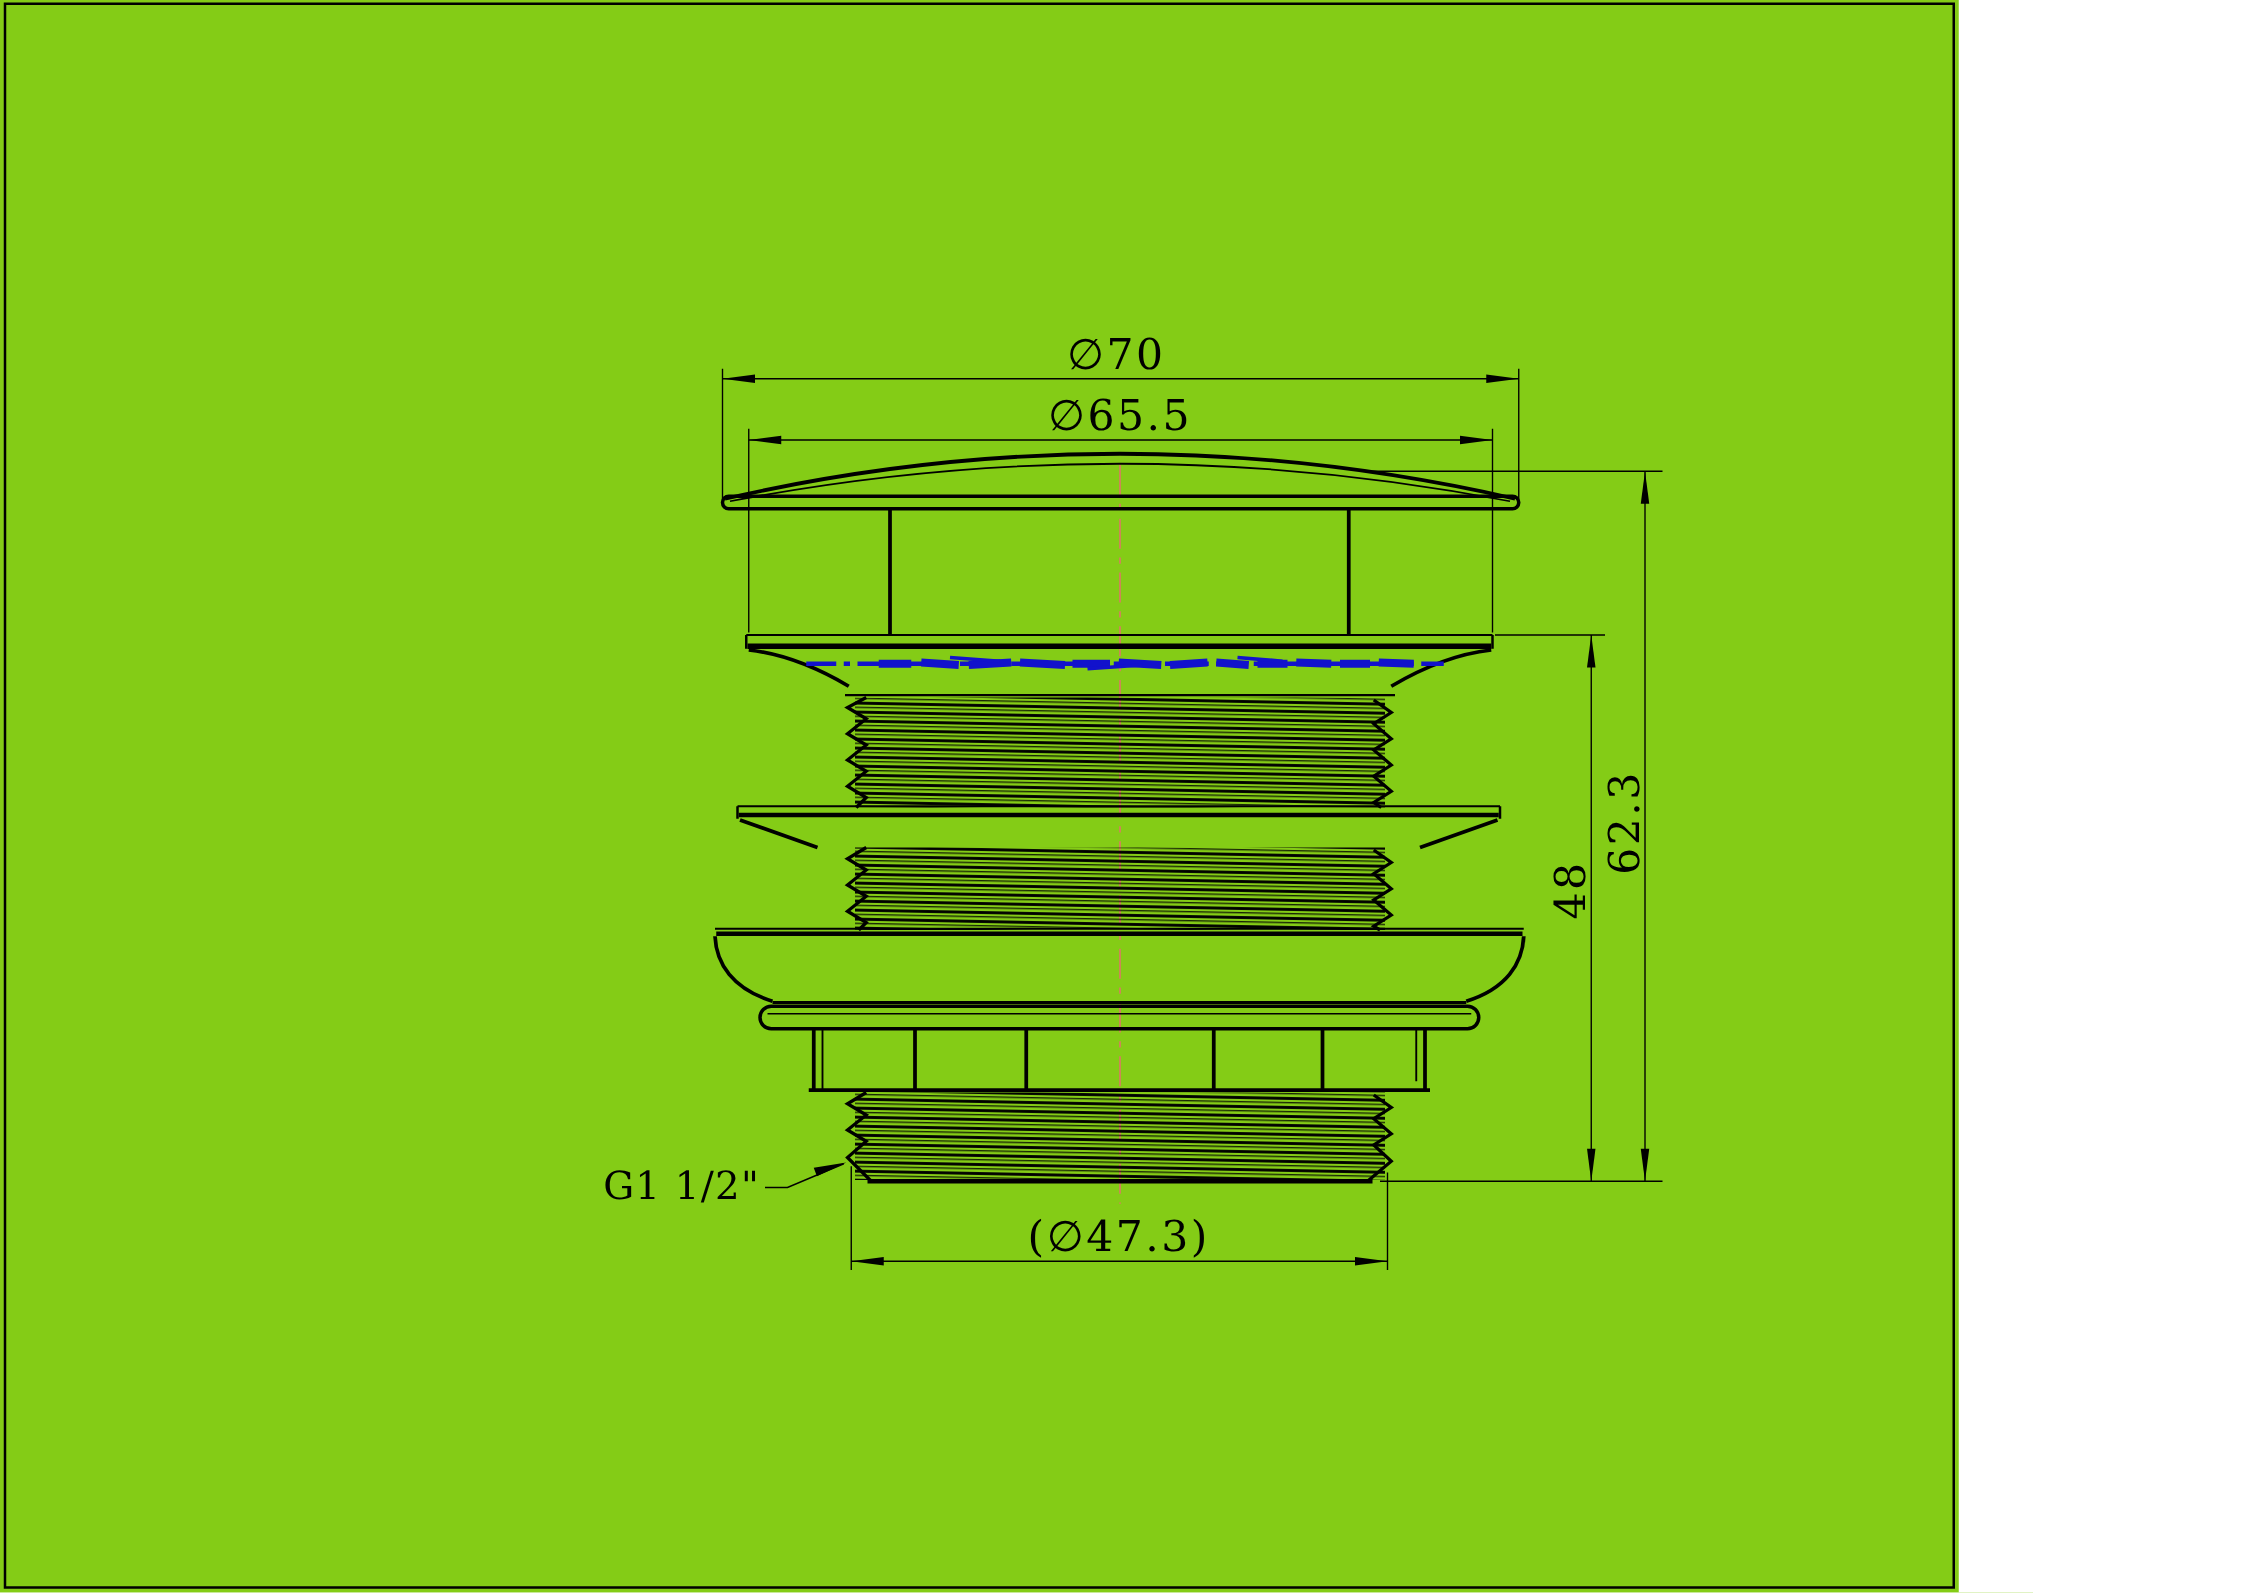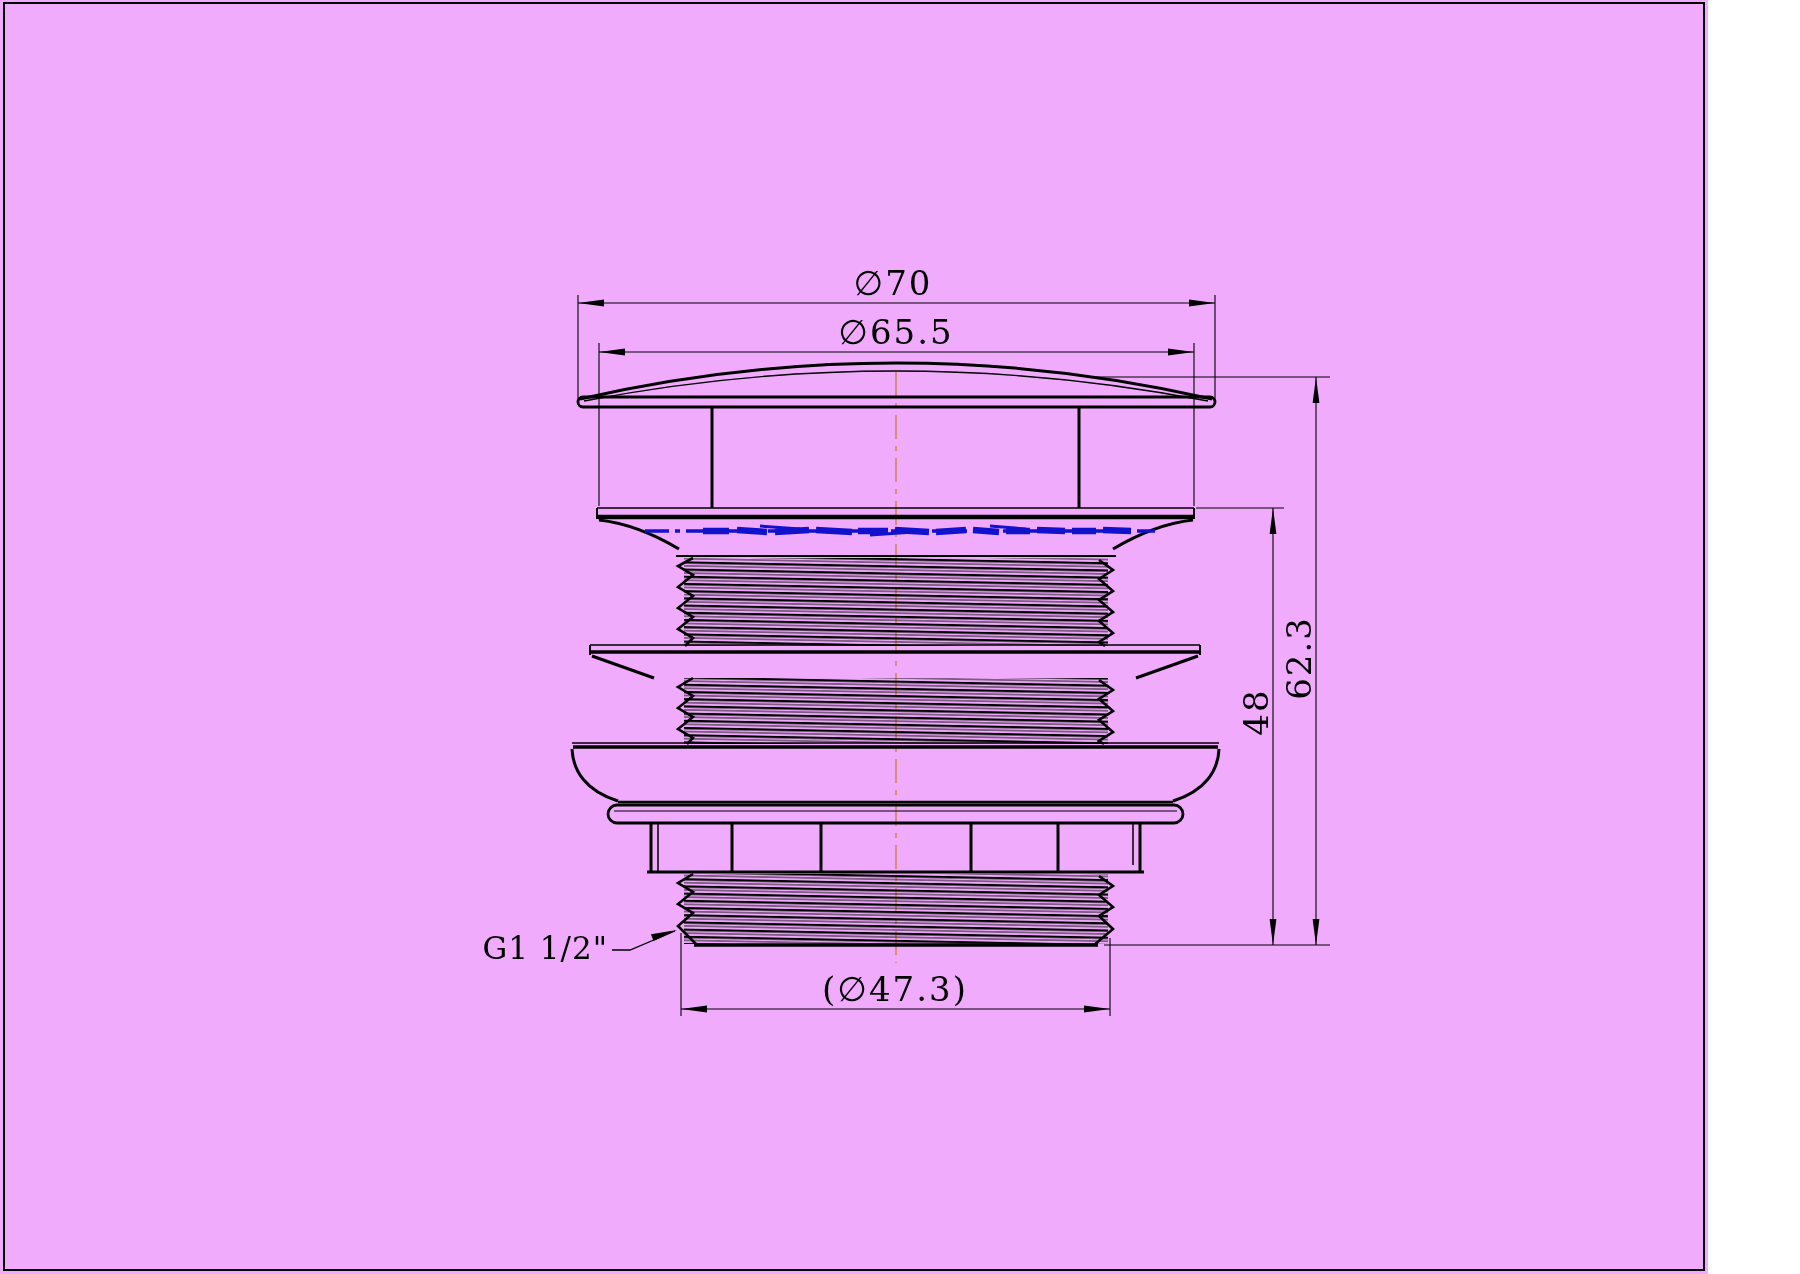--- a/index.html
+++ b/index.html
@@ -1,19 +1,19 @@
 <!DOCTYPE html>
 <html><head>
 <meta charset="utf-8">
 <style>
   html,body{margin:0;padding:0;background:#ffffff;}
   .sheet{
     position:relative;
-    width:1708px;height:1274px;
-    background:#f0abfc;
+    width:1567px;height:1274px;
+    background:#84cc16;
     font-family:"DejaVu Serif", serif;
     overflow:hidden;
   }
   .frame{
     position:absolute;left:3px;top:2px;right:3px;bottom:3px;
     border:2px solid #000000;
   }
   svg text{
     font-family:"DejaVu Serif", serif;
     fill:#000000;

